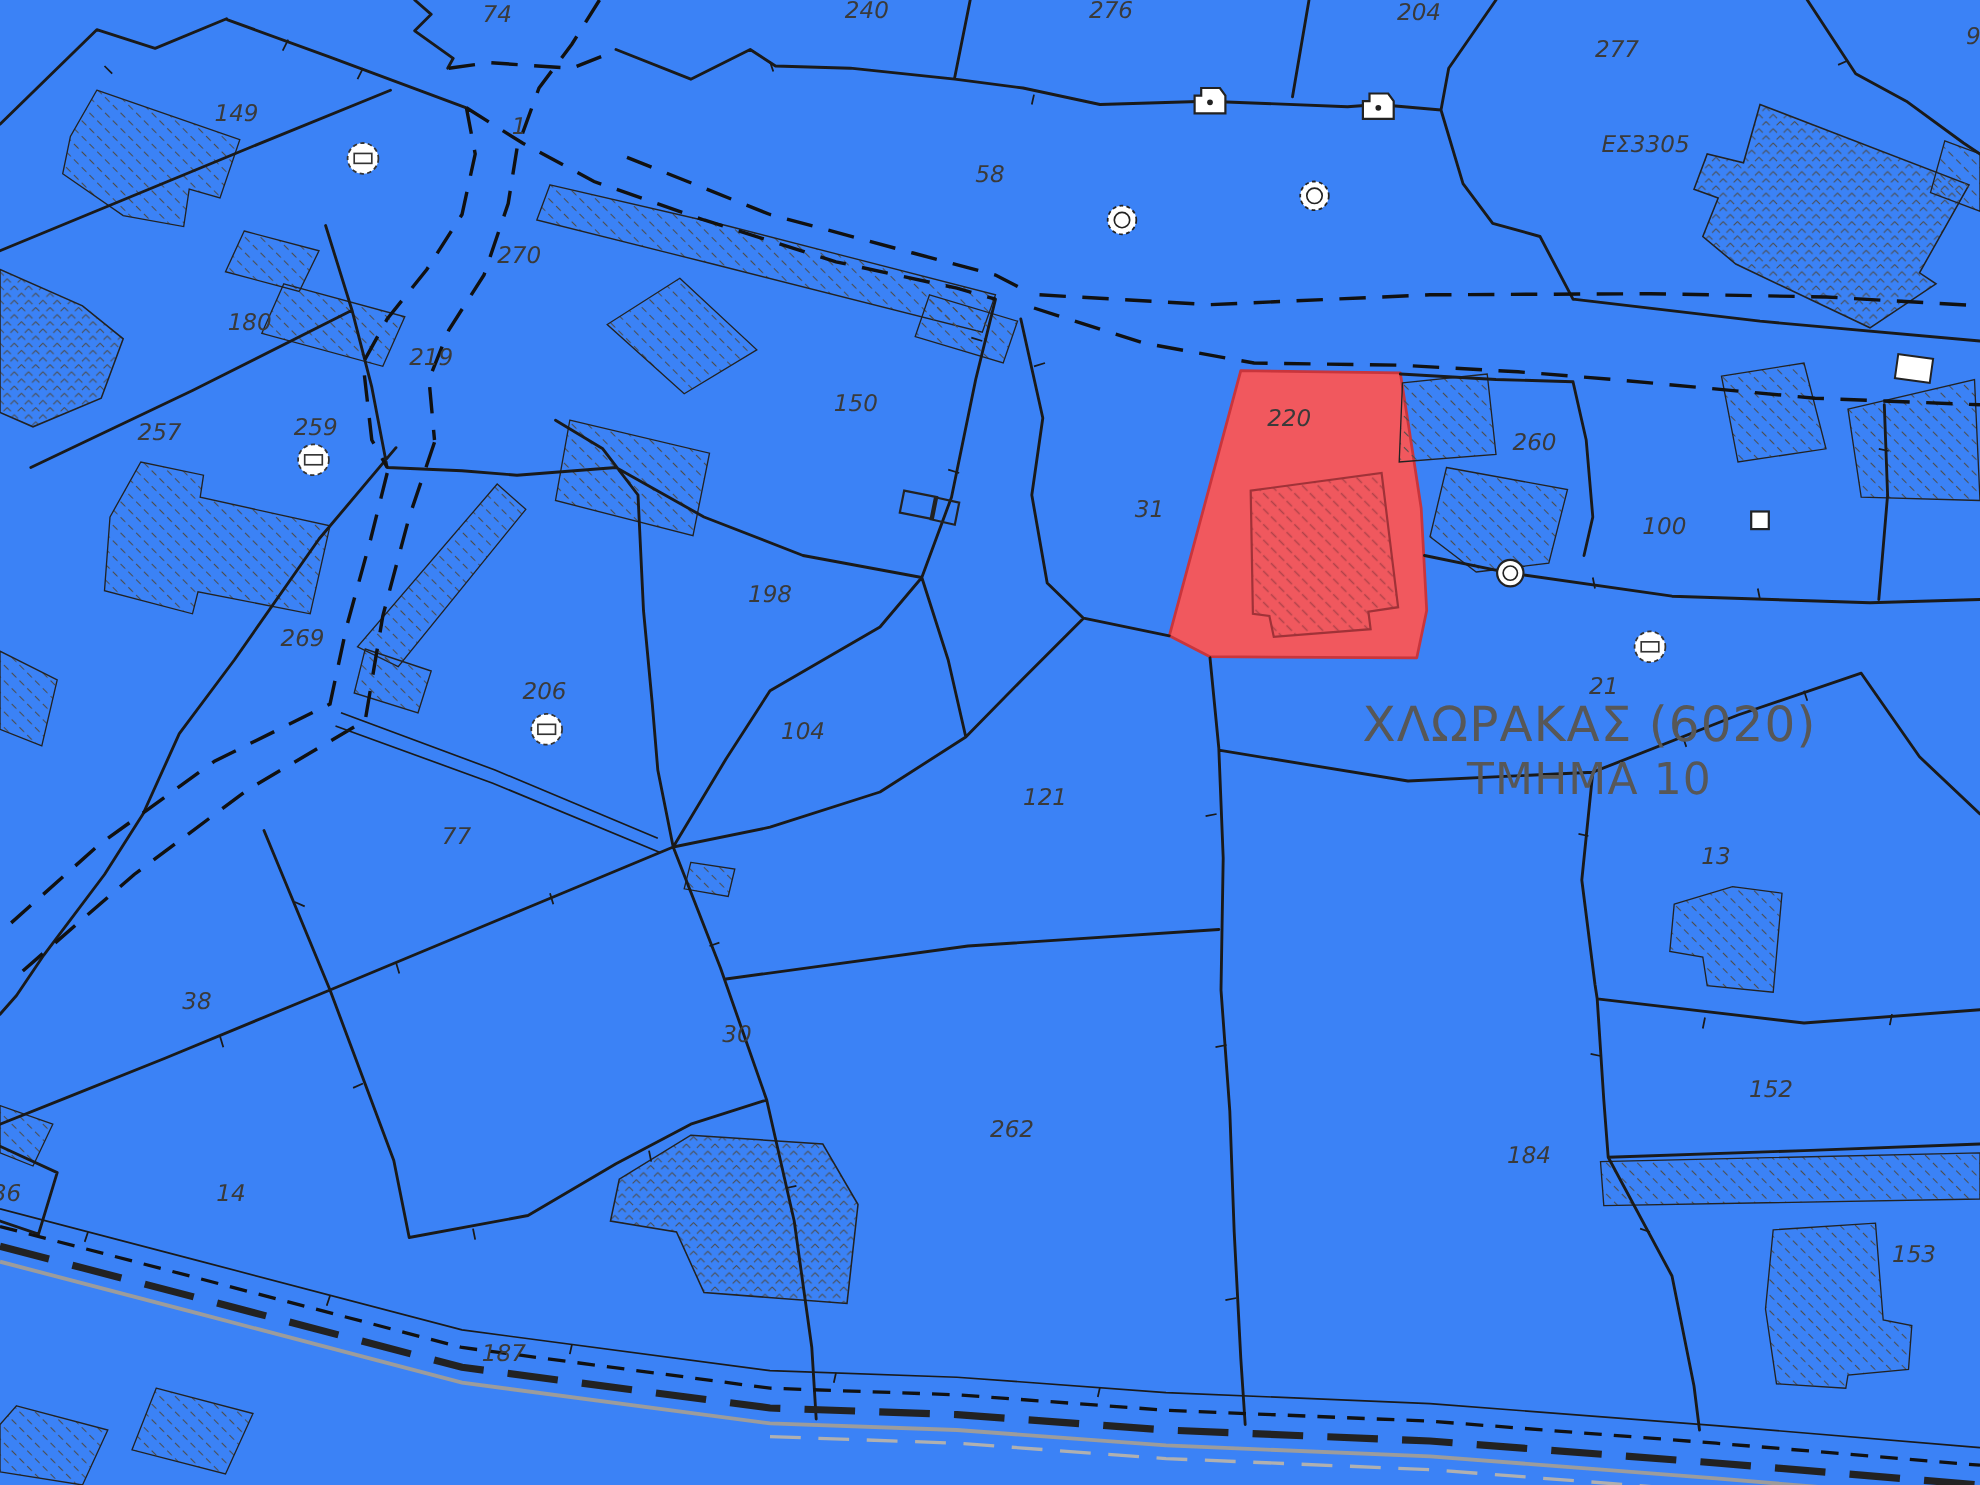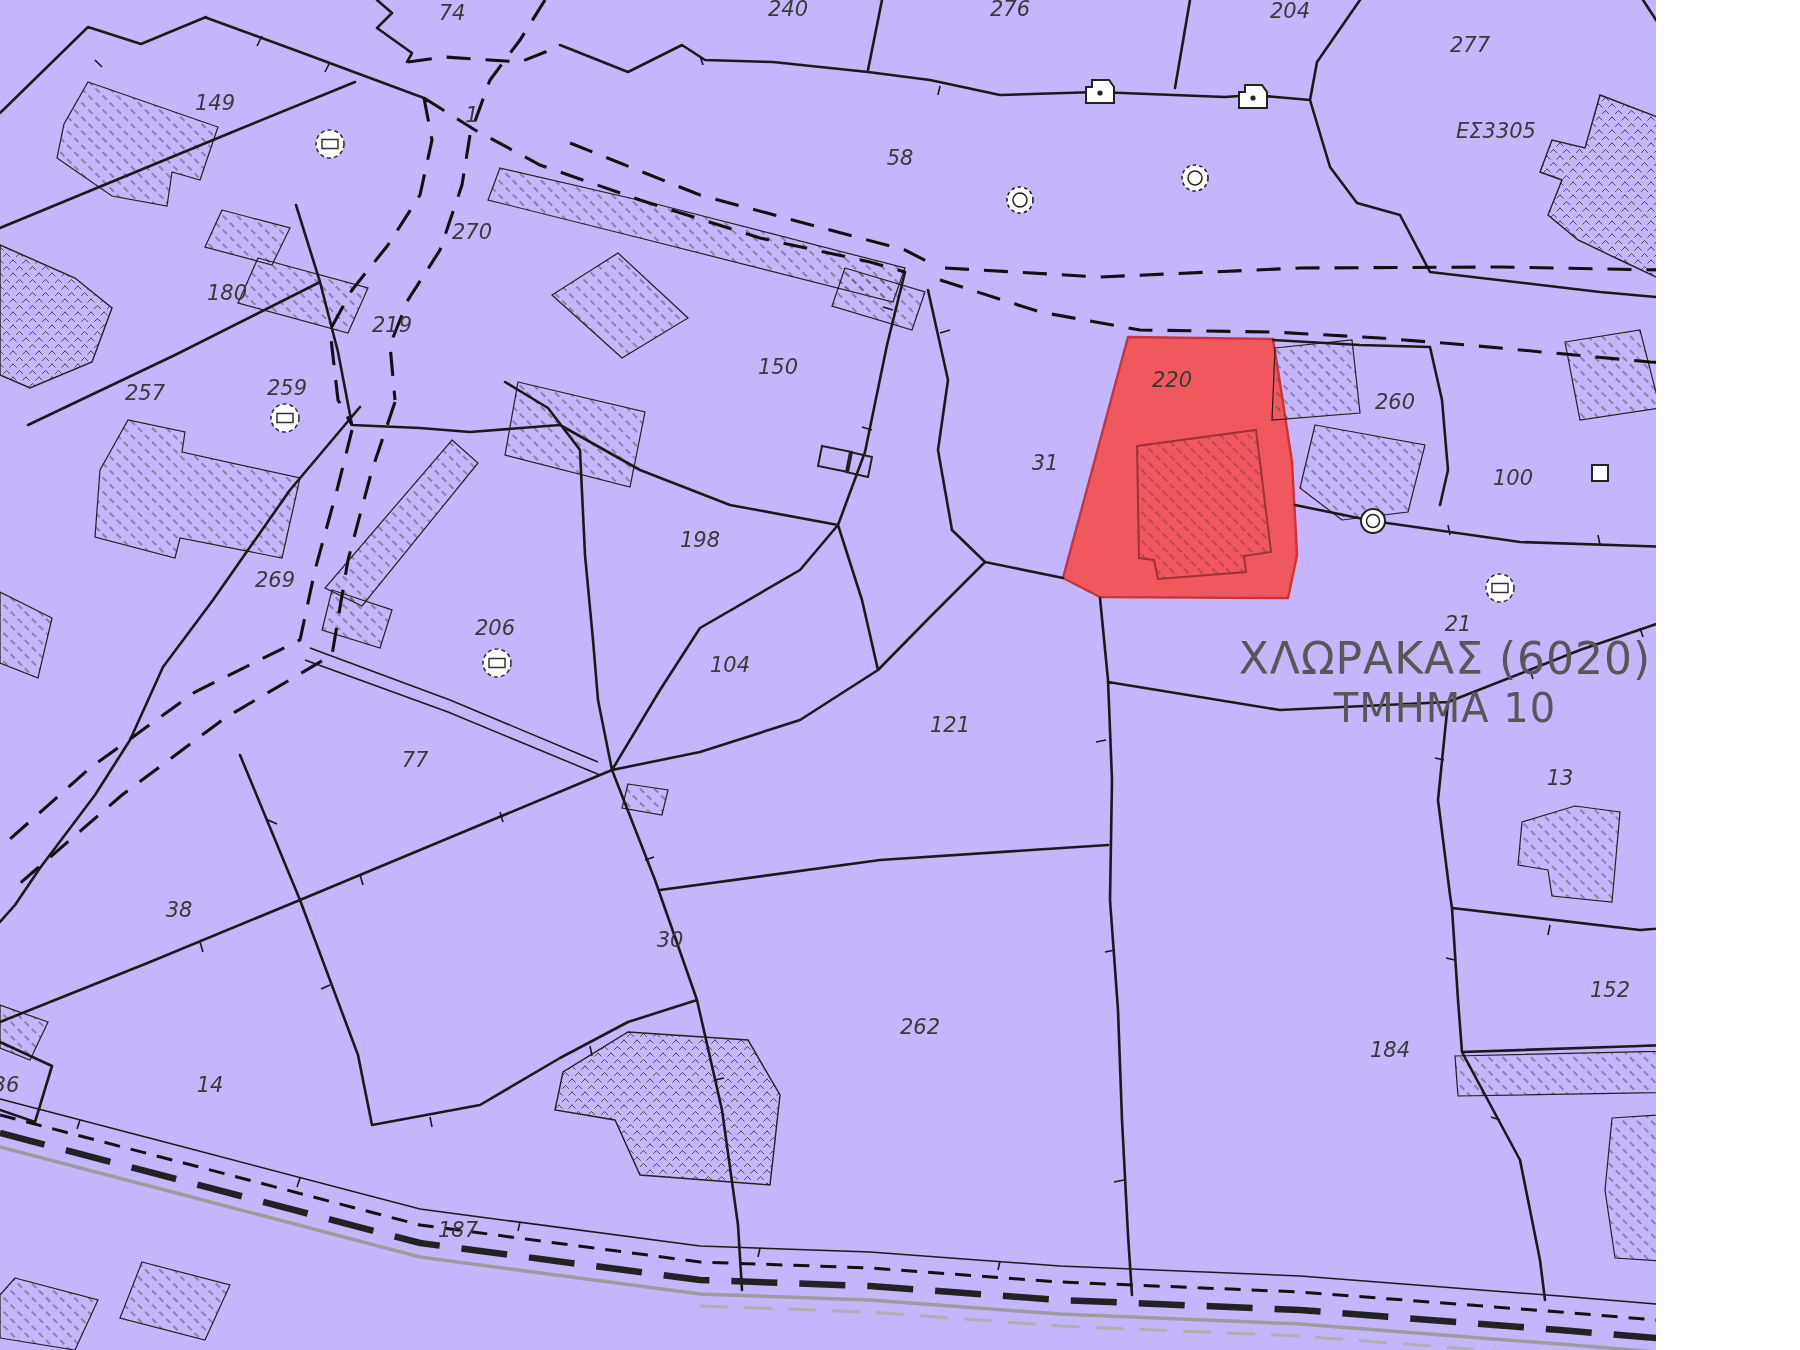--- a/index.html
+++ b/index.html
@@ -1,16 +1,16 @@
 <!DOCTYPE html>
 <html><head>
 <meta charset="utf-8">
 <style>
   html,body{margin:0;padding:0;background:#ffffff;}
-  .stage{position:relative;width:1656px;height:1350px;background:#c4b5fd;overflow:hidden;
+  .stage{position:relative;width:1800px;height:1350px;background:#3b82f6;overflow:hidden;
          font-family:"DejaVu Sans","Liberation Sans",sans-serif;}
   svg{display:block}
   .lbl{font-family:"DejaVu Sans","Liberation Sans",sans-serif;font-style:italic;
        fill:#3a3a3a;font-size:21px;text-anchor:middle;}
   .title-lbl{font-style:normal;fill:#575757;text-anchor:middle;letter-spacing:1px;}
   .bnd{fill:none;stroke:#1a1a1a;stroke-width:2.6;stroke-linejoin:round;stroke-linecap:round;}
   .bnd-thin{fill:none;stroke:#1a1a1a;stroke-width:1.5;}
   .bldg{fill:url(#p-hatch);stroke:#222;stroke-width:1.2;}
   .bldg-x{fill:url(#p-cross);stroke:#222;stroke-width:1.4;}
   .tick{stroke:#1a1a1a;stroke-width:1.6;fill:none;}

